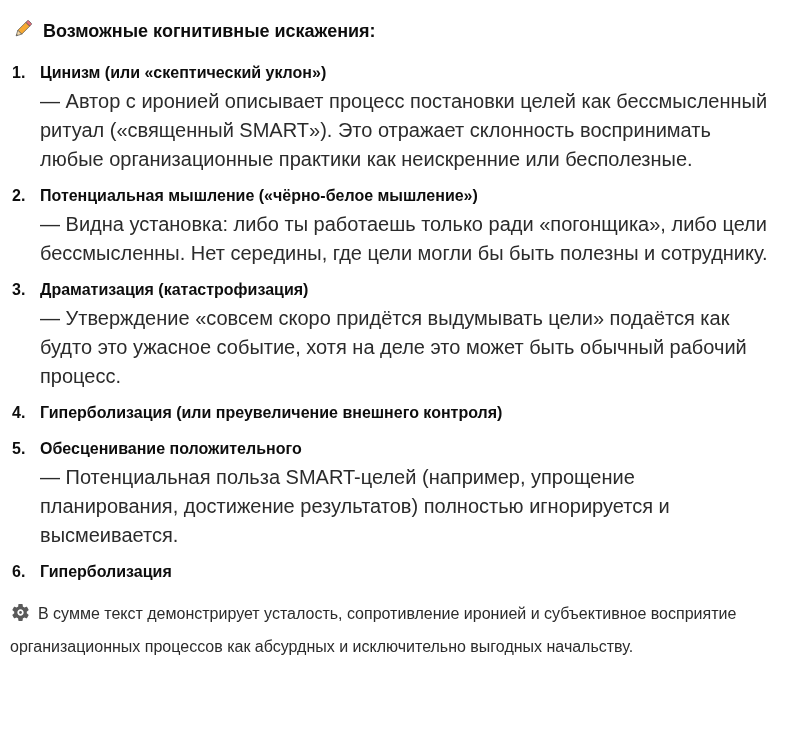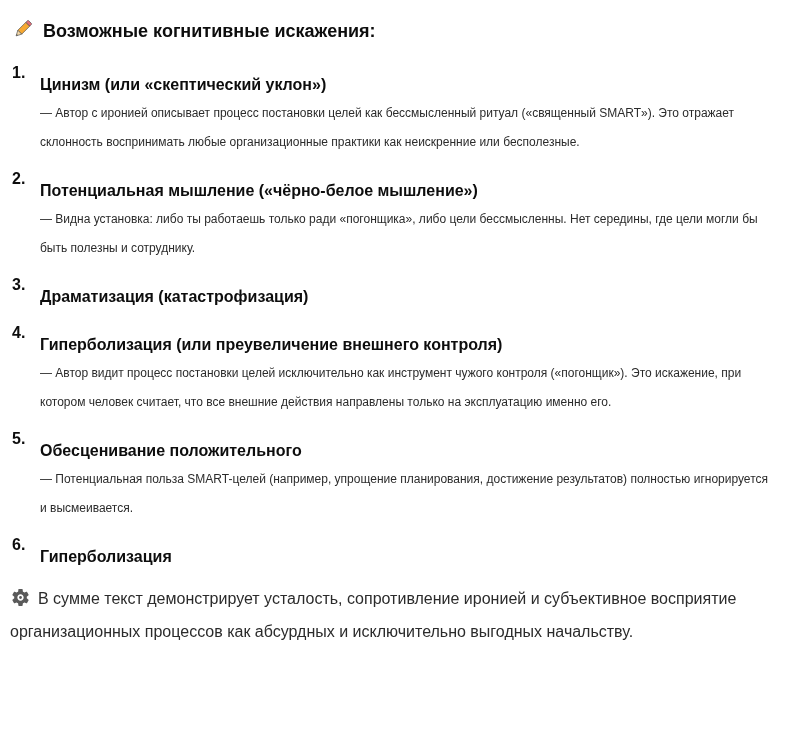--- a/index.html
+++ b/index.html
@@ -39,30 +39,30 @@
     margin: 0 0 7px 0;
   }
   .item-num {
     flex: 0 0 28px;
     font-size: 16px;
     line-height: 29px;
     font-weight: 700;
     color: #0d0d0d;
     padding-left: 2px;
   }
-  .item-content { flex: 1 1 auto; min-width: 0; margin-top: 12px; }
+  .item-content { flex: 1 1 auto; min-width: 0; }
   .item-title {
     font-size: 16px;
     line-height: 29px;
     font-weight: 700;
     color: #0d0d0d;
     margin: 0;
   }
   .item-body {
-    font-size: 12px;
+    font-size: 20px;
     line-height: 29px;
     font-weight: 400;
     color: #2b2b2b;
     margin: 0;
   }
   .doc-footer {
     font-size: 16px;
     line-height: 29px;
     color: #2b2b2b;
     margin: 13px 0 0 0;
@@ -107,28 +107,28 @@
       <div class="item-content">
         <p class="item-title">Потенциальная мышление («чёрно-белое мышление»)</p>
         <p class="item-body">— Видна установка: либо ты работаешь только ради «погонщика», либо цели бессмысленны. Нет середины, где цели могли бы быть полезны и сотруднику.</p>
       </div>
     </div>
 
     <div class="item">
       <div class="item-num">3.</div>
       <div class="item-content">
         <p class="item-title">Драматизация (катастрофизация)</p>
+        <p class="item-body">— Утверждение «совсем скоро придётся выдумывать цели» подаётся как будто это ужасное событие, хотя на деле это может быть обычный рабочий процесс.</p>
       </div>
     </div>
 
     <div class="item">
       <div class="item-num">4.</div>
       <div class="item-content">
         <p class="item-title">Гиперболизация (или преувеличение внешнего контроля)</p>
-        <p class="item-body">— Автор видит процесс постановки целей исключительно как инструмент чужого контроля («погонщик»). Это искажение, при котором человек считает, что все внешние действия направлены только на эксплуатацию именно его.</p>
       </div>
     </div>
 
     <div class="item">
       <div class="item-num">5.</div>
       <div class="item-content">
         <p class="item-title">Обесценивание положительного</p>
         <p class="item-body">— Потенциальная польза SMART-целей (например, упрощение планирования, достижение результатов) полностью игнорируется и высмеивается.</p>
       </div>
     </div>

